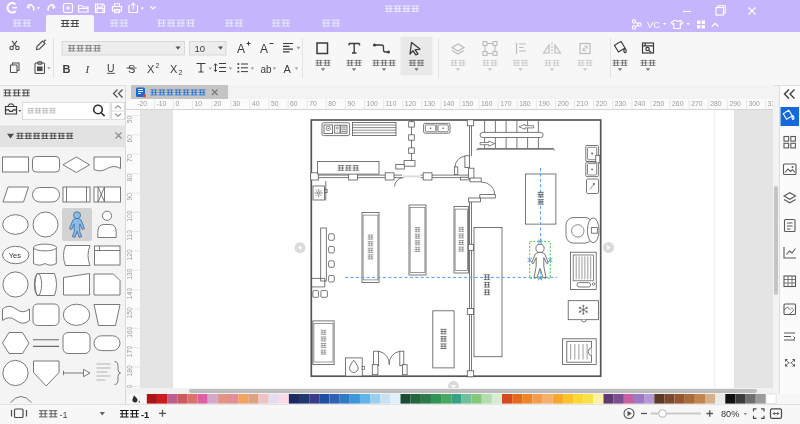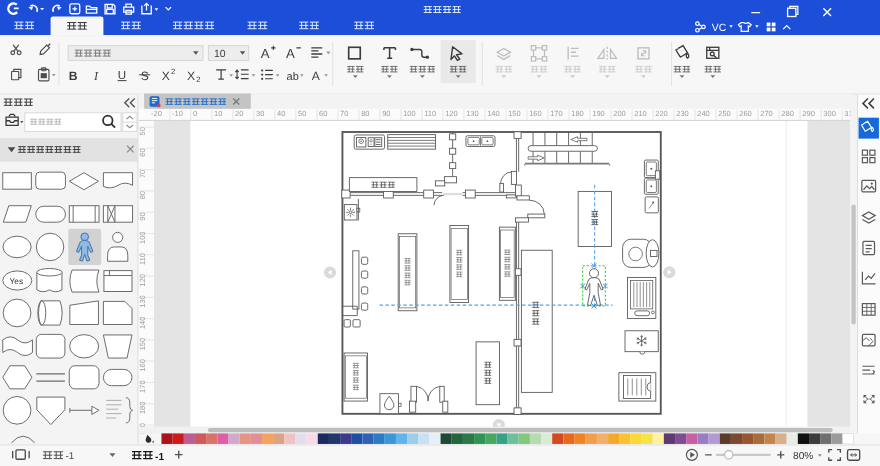--- a/index.html
+++ b/index.html
@@ -1,19 +1,19 @@
 <!DOCTYPE html>
 <html><head><meta charset="utf-8"><style>
 *{margin:0;padding:0;box-sizing:border-box}
 body{width:800px;height:424px;overflow:hidden;font-family:"Liberation Sans",sans-serif;position:relative;background:#f7f7f8}
 .abs{position:absolute}
 svg{display:block}
 </style></head><body>
 
-<div class="abs" style="left:0;top:0;width:800px;height:32px;background:#1d4ed8">
+<div class="abs" style="left:0;top:0;width:800px;height:32px;background:#c4b5fd">
 <svg width="800" height="32" viewBox="0 0 800 32">
       <path d="M15.3,4.2 a4.7,4.7 0 1 0 0.3,6.9" fill="none" stroke="#fff" stroke-width="2.2"></path>
       <path d="M12.5,7.7 h4.5" stroke="#fff" stroke-width="1.6"></path>
       <path d="M33.5,10.8 a4.2,4.2 0 0 0 -5.9,-5.4" fill="none" stroke="#fff" stroke-width="1.4"></path>
       <path d="M25.9,6.7 l4.3,-1 l-1.3,3.6z" fill="#fff"></path>
       <path d="M36.5,7.2 l3.6,0 l-1.8,2.2z" fill="#fff"></path>
       <path d="M48.5,10.8 a4.2,4.2 0 0 1 5.9,-5.4" fill="none" stroke="#fff" stroke-width="1.4"></path>
       <path d="M56.1,6.7 l-4.3,-1 l1.3,3.6z" fill="#fff"></path>
       <rect x="63.5" y="3.5" width="9" height="9" rx="1.5" fill="none" stroke="#fff" stroke-width="1.2"></rect>
       <path d="M68,5.8v4.4M65.8,8h4.4" stroke="#fff" stroke-width="1.1"></path>

